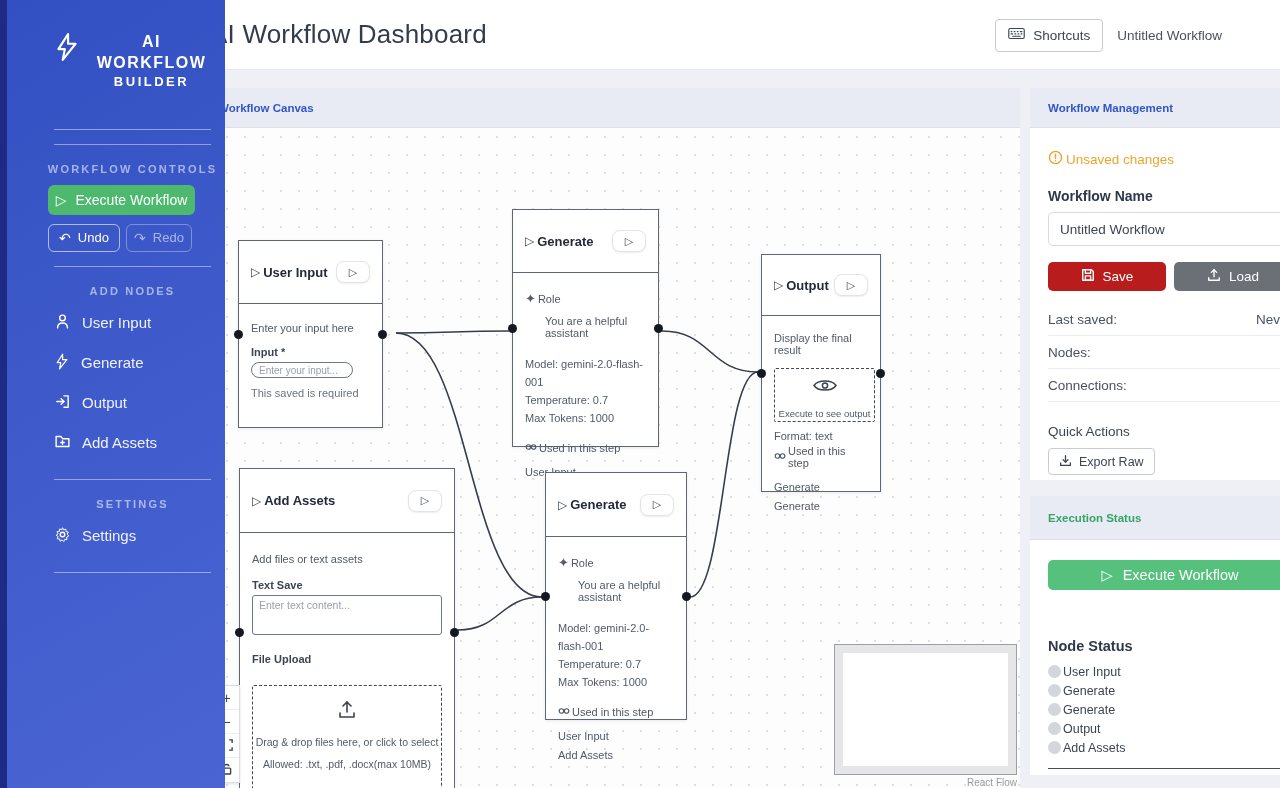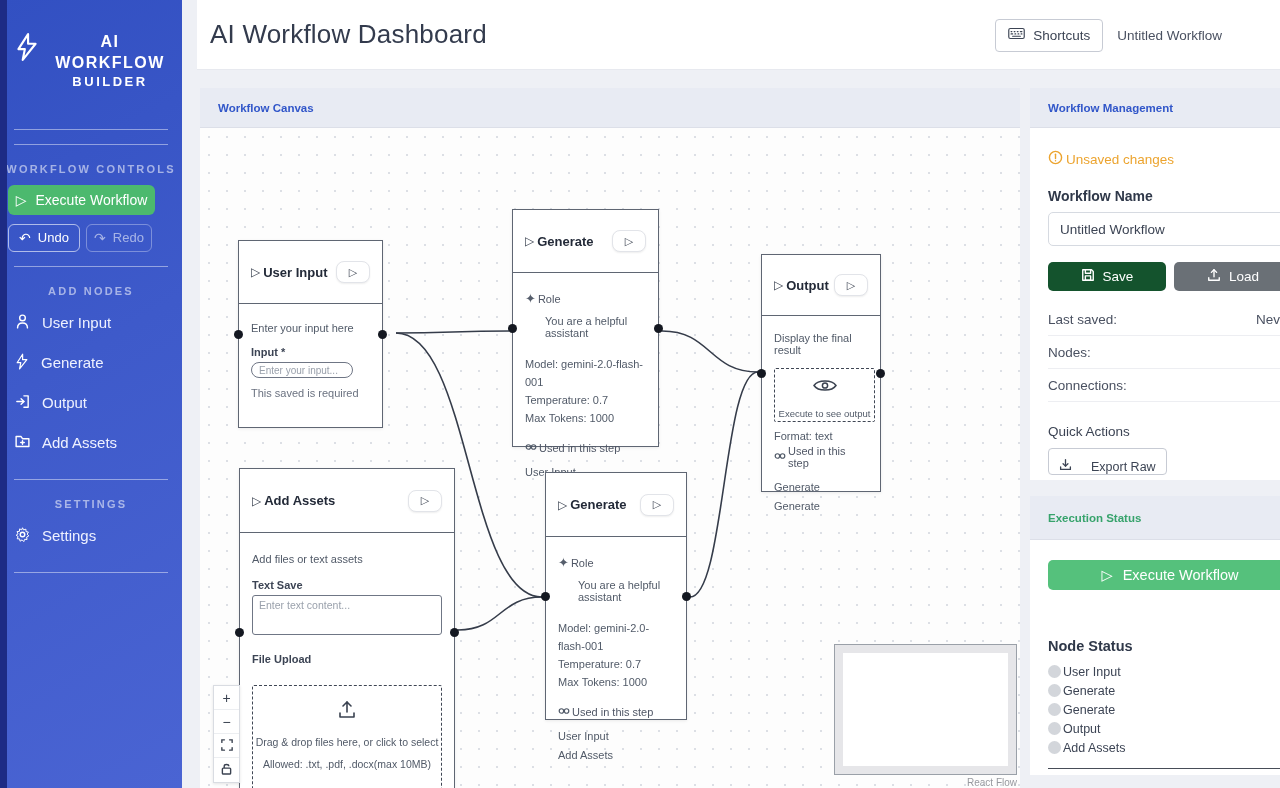--- a/index.html
+++ b/index.html
@@ -1,21 +1,21 @@
 <!DOCTYPE html>
 <html><head>
 <meta charset="utf-8">
 <style>
   * { margin:0; padding:0; box-sizing:border-box; }
   html,body { width:1280px; height:788px; overflow:hidden; }
   body { font-family:"Liberation Sans", sans-serif; background:#eef0f5; position:relative; color:#3a4150; }
 
   
-  .sidebar { position:absolute; left:0; top:0; width:182px; height:788px;
-    background:linear-gradient(150deg,#3250c2 0%,#3e5aca 45%,#4a64d3 100%); color:#fff; z-index:5; }
+  .sidebar { position:absolute; left:0; top:0; width:225px; height:788px;
+    background:linear-gradient(150deg,#3250c2 0%,#3e5aca 45%,#4a64d3 100%); color:#fff; z-index:5;padding-left:40px; }
   .sidebar::before { content:""; position:absolute; left:0; top:0; width:7px; height:100%; background:#1d2b85; }
   .brand { display:flex; align-items:flex-start; padding:32px 10px 0 14px; gap:8px; }
   .brand-text { flex:1; text-align:center; }
   .brand-line1 { font-size:16px; font-weight:bold; letter-spacing:1.5px; line-height:1.3; }
   .brand-line2 { font-size:13px; font-weight:bold; letter-spacing:2.5px; }
   .sb-divider { border-top:1px solid rgba(255,255,255,.45); margin:0 14px; }
   .d1 { margin-top:40px; } .d2 { margin-top:14px; } .d3 { margin-top:14px; } .d4 { margin-top:16px; } .d5 { margin-top:16px; }
   .nav-item { display:flex; align-items:center; gap:11px; padding:10px 14px; font-size:15px; color:#eef1ff; cursor:pointer; }
   .nav-item svg { flex:0 0 auto; }
   .sb-section { text-align:center; font-size:11px; font-weight:bold; letter-spacing:2.2px; color:rgba(255,255,255,.55); margin:18px 0 6px; }
@@ -97,27 +97,27 @@
   .panel-mgmt { top:88px; height:392px; }
   .panel-exec { top:496px; height:279px; }
   .panel-body { padding:14px 18px; }
   .unsaved { display:flex; align-items:center; gap:3px; color:#eca42f; font-size:13.5px; margin-top:8px; }
   .field-label { font-size:14px; font-weight:bold; color:#2f3849; margin-top:20px; }
   .text-input { display:block; width:100%; height:34px; margin-top:8px; border:1px solid #d6dae1; border-radius:5px;
     padding:0 11px; font-size:13.5px; font-family:inherit; color:#3c4454; }
   .btn-row { display:flex; gap:8px; margin-top:16px; }
   .btn { display:flex; align-items:center; justify-content:center; gap:8px; height:29px; border:none; border-radius:5px;
     color:#fff; font-size:13.5px; font-family:inherit; cursor:pointer; }
-  .btn-save { width:118px; background:#14532d; }
+  .btn-save { width:118px; background:#b91c1c; }
   .btn-load { flex:1; background:#6a7076; }
   .stats { margin-top:12px; }
   .stat-row { display:flex; justify-content:space-between; align-items:center; padding:9px 0 8px; border-bottom:1px solid #edeef2;
     font-size:13.5px; color:#4a5161; }
   .quick-label { font-size:13.5px; color:#3c4454; margin-top:22px; }
-  .btn-export { display:inline-flex; align-items:flex-end; gap:19px; height:27px; padding:0 10px; margin-top:9px;
+  .btn-export { display:inline-flex; align-items:center; gap:7px; height:27px; padding:0 10px; margin-top:9px;
     background:#fff; border:1px solid #c7cbd4; border-radius:4px; font-size:12.5px; color:#3c4454; font-family:inherit; cursor:pointer; }
   .btn-exec-panel { display:flex; align-items:center; justify-content:center; gap:10px; width:100%; height:30px; margin-top:4px;
     background:#55c17c; border:none; border-radius:5px; color:#fff; font-size:14.5px; font-family:inherit; cursor:pointer; }
   .ns-title { font-size:14.5px; font-weight:bold; color:#2f3849; margin-top:48px; }
   .ns-list { margin-top:8px; }
   .ns-row { display:flex; align-items:center; height:19px; font-size:12.5px; color:#3c4454; }
   .ns-dot { width:13px; height:13px; border-radius:50%; background:#d3d6db; margin-right:2px; flex:0 0 auto; }
   .ns-divider { border-top:1px solid #474d58; margin-top:11px; }
 </style>
 </head>

